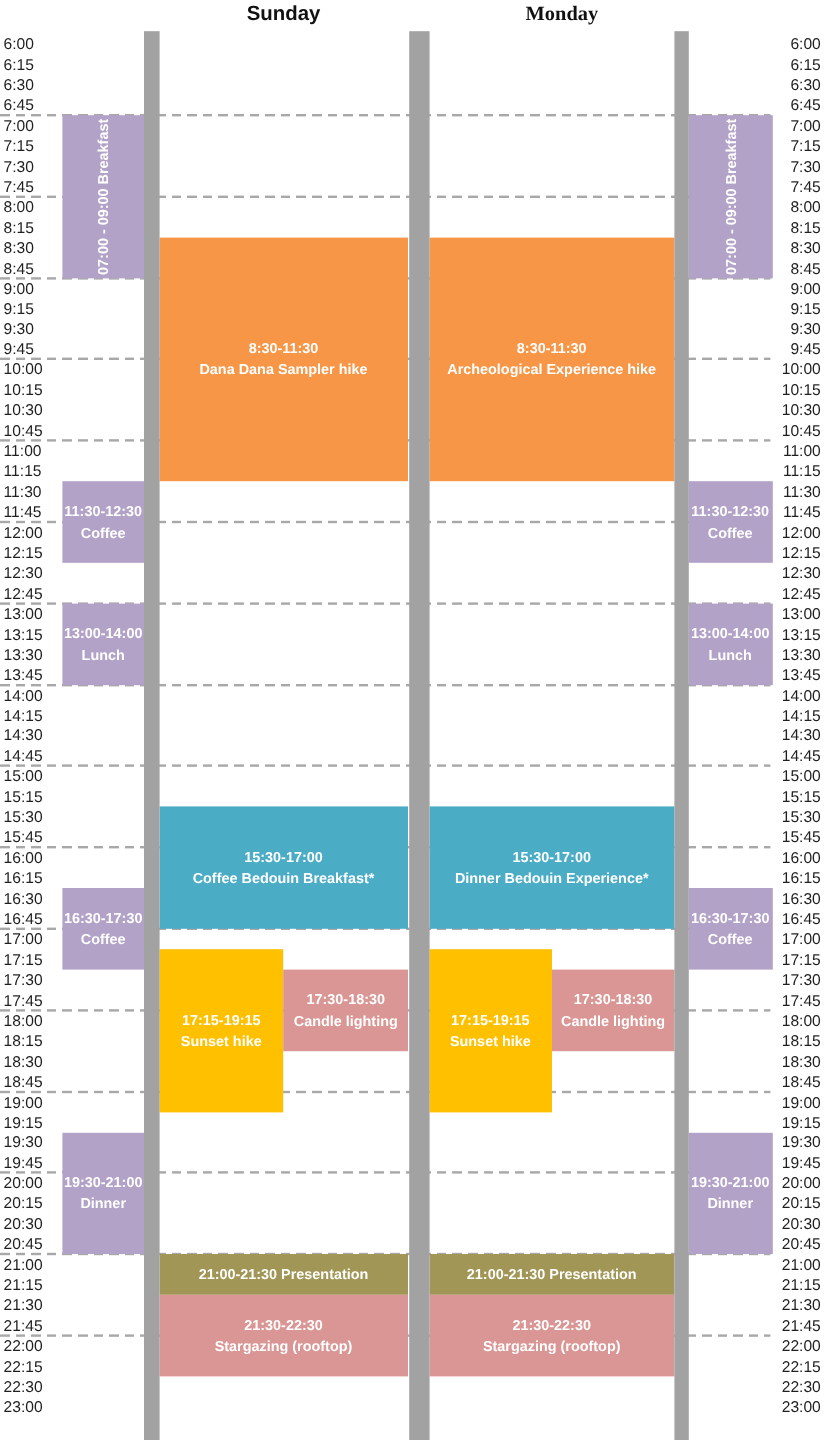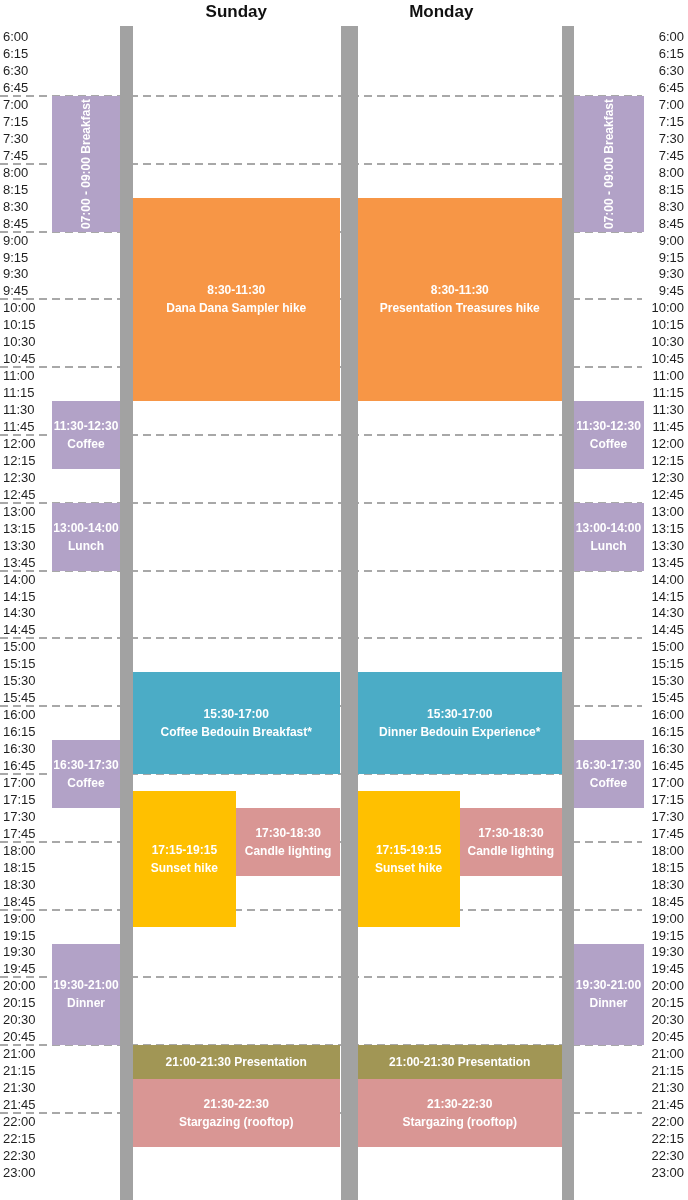--- a/index.html
+++ b/index.html
@@ -104,21 +104,21 @@
       </div>
       <div class="block" style="left: 132.5px; top: 1045.2px; width: 207.5px; height: 33.9px; background: rgb(161, 150, 85); color: rgb(255, 255, 255);">
         <div class="ln">21:00-21:30 Presentation</div>
       </div>
       <div class="block" style="left: 132.5px; top: 1079.1px; width: 207.5px; height: 67.8px; background: rgb(217, 150, 148); color: rgb(255, 255, 255);">
         <div class="ln">21:30-22:30</div>
         <div class="ln">Stargazing (rooftop)</div>
       </div>
       <div class="block" style="left: 357.5px; top: 197.7px; width: 204.5px; height: 203.4px; background: rgb(247, 150, 70); color: rgb(255, 255, 255);">
         <div class="ln">8:30-11:30</div>
-        <div class="ln">Presentation Treasures hike</div>
+        <div class="ln">Archeological Experience hike</div>
       </div>
       <div class="block" style="left: 357.5px; top: 672.3px; width: 204.5px; height: 101.7px; background: rgb(75, 172, 198); color: rgb(255, 255, 255);">
         <div class="ln">15:30-17:00</div>
         <div class="ln">Dinner Bedouin Experience*</div>
       </div>
       <div class="block" style="left: 357.5px; top: 790.95px; width: 102.25px; height: 135.6px; background: rgb(255, 192, 0); color: rgb(255, 255, 255);">
         <div class="ln">17:15-19:15</div>
         <div class="ln">Sunset hike</div>
       </div>
       <div class="block" style="left: 459.75px; top: 807.9px; width: 102.25px; height: 67.8px; background: rgb(217, 150, 148); color: rgb(255, 255, 255);">
@@ -171,21 +171,21 @@
         <div class="ln">Dinner</div>
       </div>
     </div>
   <div class="layer" id="separators-layer">
       <div class="sep-bar" style="left: 120px; top: 26px; width: 13px; height: 1174px; background: rgb(162, 162, 162);"></div>
       <div class="sep-bar" style="left: 341px; top: 26px; width: 16.5px; height: 1174px; background: rgb(162, 162, 162);"></div>
       <div class="sep-bar" style="left: 562px; top: 26px; width: 12px; height: 1174px; background: rgb(162, 162, 162);"></div>
     </div>
   <div class="layer" id="headers-layer">
       <div class="day-header" style="left: 132.5px; width: 207.5px;">Sunday</div>
-      <div class="day-header" style="left: 339px; width: 204.5px;">Monday</div>
+      <div class="day-header" style="left: 366px; width: 204.5px; font-family: Liberation Serif, serif;">Monday</div>
     </div>
   <div class="layer" id="axis-left-layer">
       <div class="time-label left" style="left: 3px; width: 46px; top: 28.2px; height: 16.95px; color: rgb(31, 31, 31);">6:00</div>
       <div class="time-label left" style="left: 3px; width: 46px; top: 45.15px; height: 16.95px; color: rgb(31, 31, 31);">6:15</div>
       <div class="time-label left" style="left: 3px; width: 46px; top: 62.1px; height: 16.95px; color: rgb(31, 31, 31);">6:30</div>
       <div class="time-label left" style="left: 3px; width: 46px; top: 79.05px; height: 16.95px; color: rgb(31, 31, 31);">6:45</div>
       <div class="time-label left" style="left: 3px; width: 46px; top: 96px; height: 16.95px; color: rgb(31, 31, 31);">7:00</div>
       <div class="time-label left" style="left: 3px; width: 46px; top: 112.95px; height: 16.95px; color: rgb(31, 31, 31);">7:15</div>
       <div class="time-label left" style="left: 3px; width: 46px; top: 129.9px; height: 16.95px; color: rgb(31, 31, 31);">7:30</div>
       <div class="time-label left" style="left: 3px; width: 46px; top: 146.85px; height: 16.95px; color: rgb(31, 31, 31);">7:45</div>

